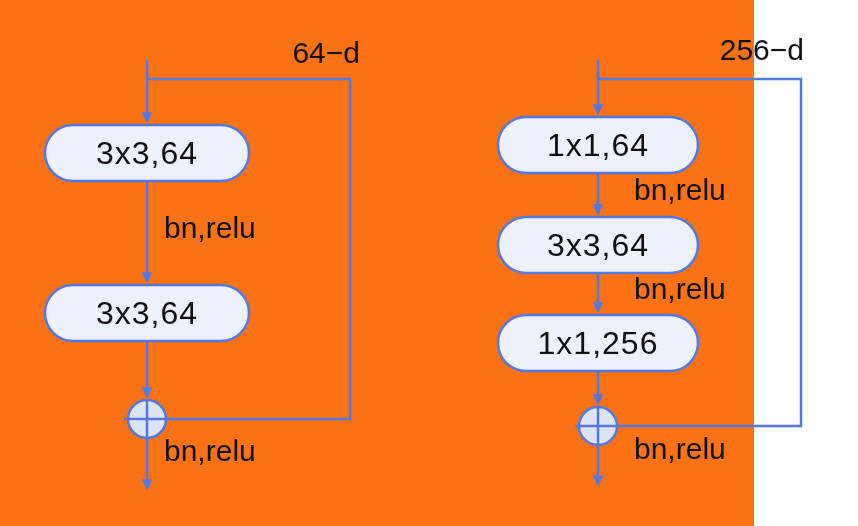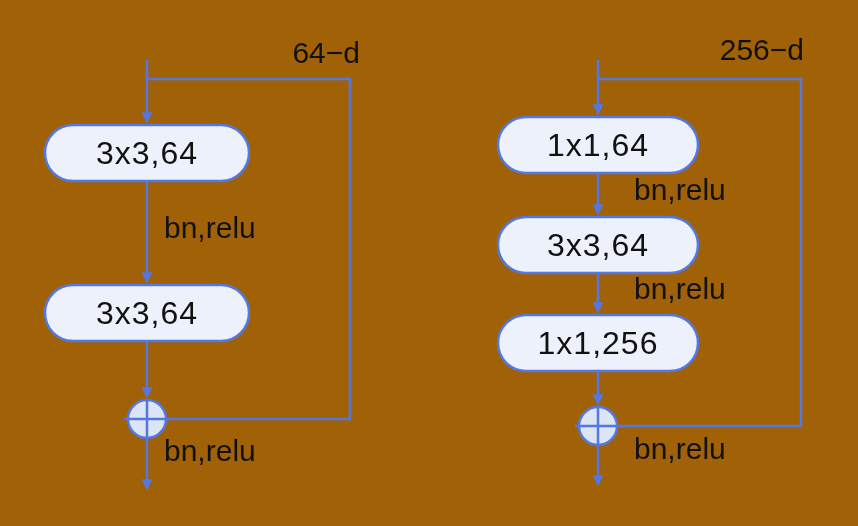--- a/index.html
+++ b/index.html
@@ -6,23 +6,23 @@
     margin: 0;
     padding: 0;
     background: #ffffff;
     width: 858px;
     height: 526px;
     overflow: hidden;
     font-family: "Liberation Sans", sans-serif;
   }
   .figure-wrap {
     position: relative;
-    width: 858px;
+    width: 754px;
     height: 526px;
-    background: #a16207;
+    background: #f97316;
   }
   svg { display: block; }
   .conv-box {
     fill: #edf1fb;
     stroke: #5377e3;
     stroke-width: 2.5;
   }
   .flow-line {
     fill: none;
     stroke: #5377e3;

